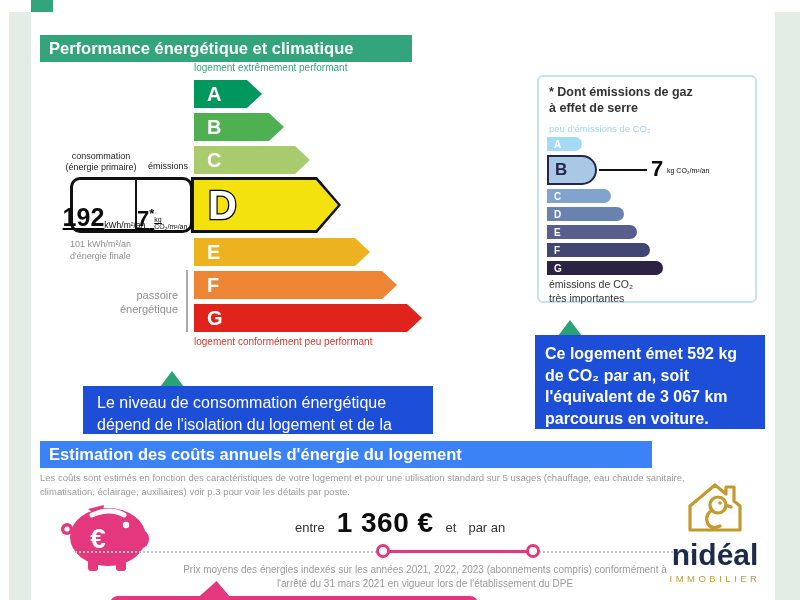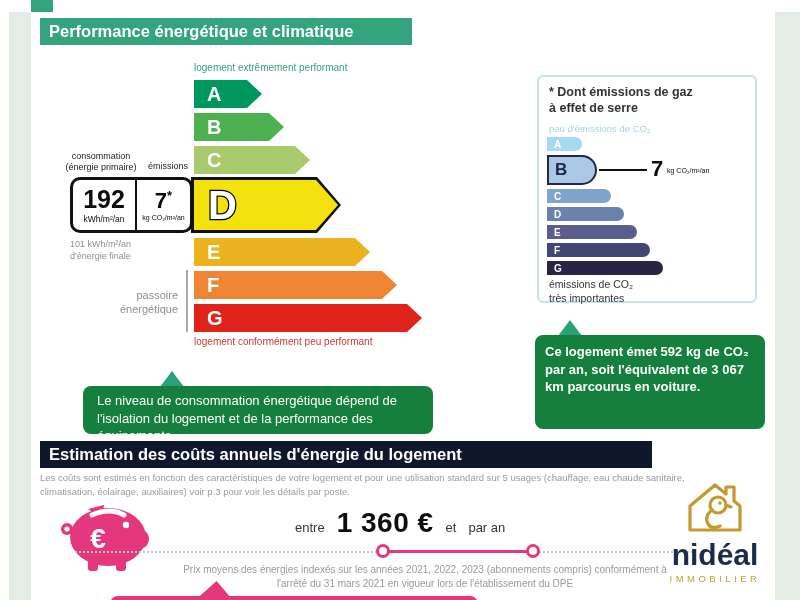--- a/index.html
+++ b/index.html
@@ -17,22 +17,22 @@
   #left-strip { left:0; top:0; width:9px; height:600px; background:#fff; }
   #top-strip { left:0; top:0; width:800px; height:12px; background:#fff; }
   #card { left:31px; top:12px; width:744px; height:588px; background:#fff; }
   #corner-green { left:31px; top:0; width:22px; height:12px; background:#33a47b; }
 
   
   .section-header {
     color:#fff; font-weight:bold; font-size:16.5px;
     display:flex; align-items:center; padding-left:9px;
   }
-  #energy-header { left:40px; top:18px; width:372px; height:27px; background:#33a47b; }
-  #costs-header { left:40px; top:441px; width:612px; height:27px; background:#0f172a; }
+  #energy-header { left:40px; top:35px; width:372px; height:27px; background:#33a47b; }
+  #costs-header { left:40px; top:441px; width:612px; height:27px; background:#3b82f6; }
 
   
   .arrow {
     position:absolute; left:194px; height:28px;
     clip-path: polygon(0 0, calc(100% - 15px) 0, 100% 50%, calc(100% - 15px) 100%, 0 100%);
     display:flex; align-items:center; padding-left:13px;
     color:#fff; font-weight:bold; font-size:20px;
   }
   #energy-top-label { left:194px; top:62px; font-size:10px; color:#33a47b; }
   #energy-bottom-label { left:194px; top:336px; font-size:10px; color:#cf3a30; }
@@ -49,21 +49,21 @@
   #d-letter {
     font-size:40px; font-weight:800; color:#fff;
     -webkit-text-stroke:2.5px #000; paint-order:stroke fill;
   }
 
   
   #value-box {
     left:70px; top:177px; width:123px; height:56px; background:#fff;
     border:3px solid #111; border-radius:10px; display:flex; z-index:2;
   }
-  .vb-cell { display:flex; flex-direction:column; align-items:center; justify-content:center; }
+  .vb-cell { display:flex; flex-direction:row; align-items:flex-end; justify-content:center;text-decoration:underline; }
   #vb-cons { width:64px; border-right:2px solid #111; }
   #vb-emis { flex:1; }
   .vb-big { font-weight:800; font-size:25px; color:#0c0c0c; line-height:1; }
   .vb-big2 { font-weight:800; font-size:22px; color:#0c0c0c; line-height:1; }
   .vb-big2 sup { font-size:13px; }
   .vb-unit { font-size:8.5px; color:#0c0c0c; margin-top:2px; }
   .vb-unit2 { font-size:7px; color:#0c0c0c; margin-top:2px; }
 
   #cons-label { left:58px; top:151px; width:86px; text-align:center; font-size:9px; color:#222; line-height:1.2; }
   #emis-label { left:142px; top:161px; width:52px; text-align:center; font-size:9px; color:#222; }
@@ -85,21 +85,21 @@
     position:absolute; left:547px; top:155px; width:50px; height:30px;
     border:2.5px solid #23264a; border-radius:0 16px 16px 0;
     display:flex; align-items:center; padding-left:6px;
     font-weight:800; font-size:17px; color:#23264a;
   }
   #ges-pointer-line { left:599px; top:169px; width:48px; height:2px; background:#111; }
   #ges-value { left:651px; top:156px; font-size:22px; font-weight:800; color:#0c0c0c; }
   #ges-value-unit { left:667px; top:167px; font-size:7px; color:#0c0c0c; }
 
   
-  .callout { background:#15803d; border-radius:8px; color:#fff; font-size:13px; line-height:1.35; }
+  .callout { background:#1d4ed8; border-radius:0; color:#fff; font-size:16px; line-height:1.35; }
   .callout-tri { width:0; height:0; border-left:12px solid transparent; border-right:12px solid transparent; border-bottom:16px solid #2aa176; }
   #callout-energy { left:83px; top:386px; width:350px; height:48px; padding:6px 14px; }
   #callout-energy-tri { left:160px; top:371px; }
   #callout-ges { left:535px; top:335px; width:230px; height:94px; padding:8px 10px; }
   #callout-ges-tri { left:558px; top:320px; }
   #callout-ges .bold-part { font-weight:bold; }
   #callout-ges .normal-part { color:rgba(255,255,255,0.93); margin-top:1px; }
 
   
   #costs-desc { left:40px; top:471px; width:656px; font-size:9.5px; color:#9a9a9a; line-height:1.5; }

